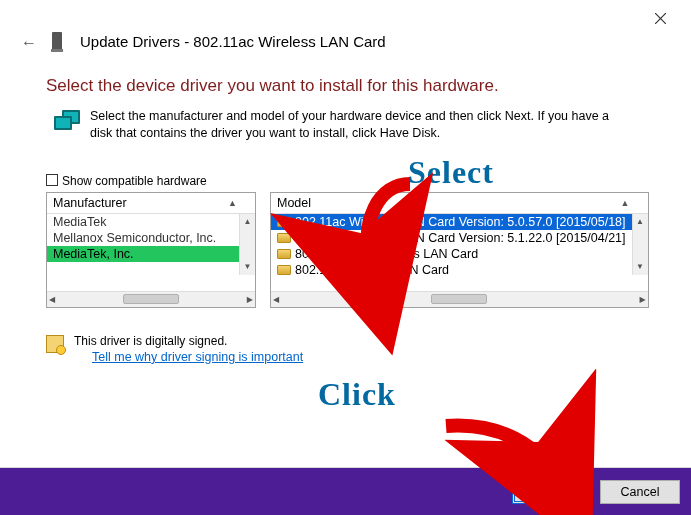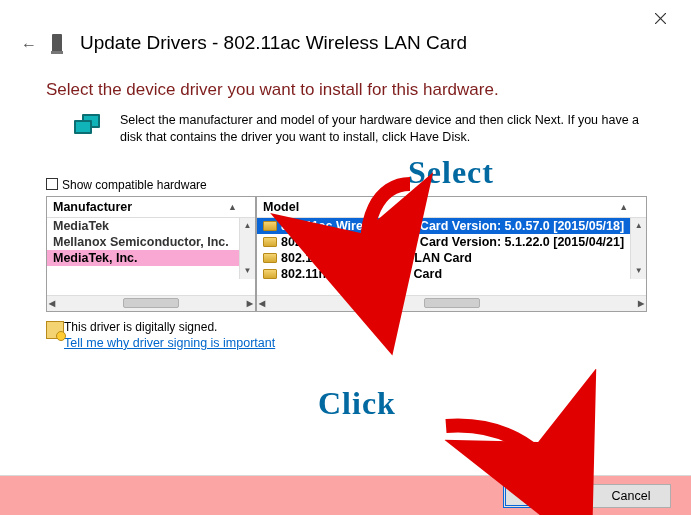--- a/index.html
+++ b/index.html
@@ -53,32 +53,32 @@
     position: relative;
   }
   .dev-glyph::after {
     content:"";
     position:absolute;
     bottom:-2px;left:-1px;right:-1px;
     height:3px;
     background:#777;
   }
   .header-title {
-    font-size: 19px;
+    font-size: 15px;
     color: #000;
   }
   .main-heading {
     color: #7f1d1d;
     font-size: 17px;
     padding: 20px 40px 8px 46px;
   }
   .instruct-row {
     display: flex;
-    gap: 14px;
-    padding: 4px 44px 2px 72px;
+    gap: 4px;
+    padding: 4px 44px 2px 52px;
   }
   .pc-icon {
     width: 34px;
     flex: none;
     position: relative;
     margin-top: 2px;
   }
   .pc-icon .mon {
     position:absolute;
     width:18px;height:14px;
@@ -99,22 +99,22 @@
     align-items:flex-start;
     gap:4px;
   }
   .checkbox {
     width:12px;height:12px;
     border:1px solid #333;
     display:inline-block;
   }
   .lists {
     display: flex;
+    gap: 14px;
     padding: 0 44px 0 46px;
-    font-weight: bold;
   }
   .list-box {
     border:1px solid #a0a0a0;
     height: 116px;
     position: relative;
     background:#fff;
     display:flex;
     flex-direction:column;
   }
   .list-box.left { flex: 0 0 210px; }
@@ -133,21 +133,21 @@
   }
   .list-item {
     padding:1px 6px;
     font-size:12.5px;
     white-space:nowrap;
     display:flex;
     align-items:center;
     gap:4px;
   }
   .list-item.muted { color:#333; }
-  .list-item.sel-muted { background:#f9a8d4; }
+  .list-item.sel-muted { background:#22c55e; }
   .list-item.selected { background:#0a66d6; color:#fff; }
   .card-icon {
     width:14px;height:10px;
     background:linear-gradient(#f4d472,#d7a931);
     border:1px solid #b88a1a;
     border-radius:1px;
     flex:none;
   }
   .vscroll {
     position:absolute;
@@ -173,77 +173,78 @@
     align-items:center;
     font-size:8px;color:#555;
     padding:0 2px;
   }
   .hscroll .thumb {
     height:10px;width:56px;background:#cfcfcf;border:1px solid #b0b0b0;border-radius:2px;
   }
   .signed-row {
     display:flex;
     align-items:flex-start;
-    padding:8px 44px 0 46px;
+    gap:10px;
+    padding:26px 44px 0 46px;
     position:relative;
   }
   .cert-icon {
     width:18px;height:18px;
     background:#f4d472;
     border:1px solid #b88a1a;
     position:relative;
     flex:none;
     margin-top:1px;
   }
   .cert-icon::after{
     content:"";
     position:absolute;
     right:-3px;bottom:-3px;
     width:8px;height:8px;border-radius:50%;
     background:#ffcc33;border:1px solid #b88a1a;
   }
   .signed-col { display:flex;flex-direction:column;gap:2px; }
-  .link { color:#0066cc; text-decoration:underline; font-size:12.5px; }
+  .link { color:#0066cc; text-decoration:underline; font-size:12.5px;margin-left:18px; }
   .have-disk {
     position:absolute;
     right:44px;
     top:12px;
   }
   .btn {
     background:#e1e1e1;
     border:1px solid #adadad;
     padding:4px 16px;
     font-size:12.5px;
     font-family:inherit;
     min-width:80px;
   }
   .btn:focus,.btn.prim { outline:1px solid #0a66d6; outline-offset:-3px; border-color:#0a66d6; }
   .footer {
     position:absolute;
     left:0;right:0;bottom:0;
-    background:#fca5a5;
+    background:#4c1d95;
     border-top:1px solid #d8d8d8;
-    height:40px;
+    height:48px;
     display:flex;
     justify-content:flex-end;
     align-items:center;
     gap:8px;
-    padding-right:20px;
+    padding-right:11px;
   }
   .annot {
     position:absolute;
     font-family: "Times New Roman", serif;
     font-size:32px;
     font-weight:bold;
     color:#0369a1;
     pointer-events:none;
     letter-spacing:1px;
   }
   .annot.select-label { top:154px; left:408px; }
-  .annot.click-label  { top:385px; left:318px; }
+  .annot.click-label  { top:376px; left:318px; }
   .arrow {
     position:absolute;
     pointer-events:none;
   }
   .arrow svg { overflow:visible; }
   .header-chevron {
     position:absolute; right:18px; top:5px; font-size:9px; color:#555;
   }
 </style>
 </head>

